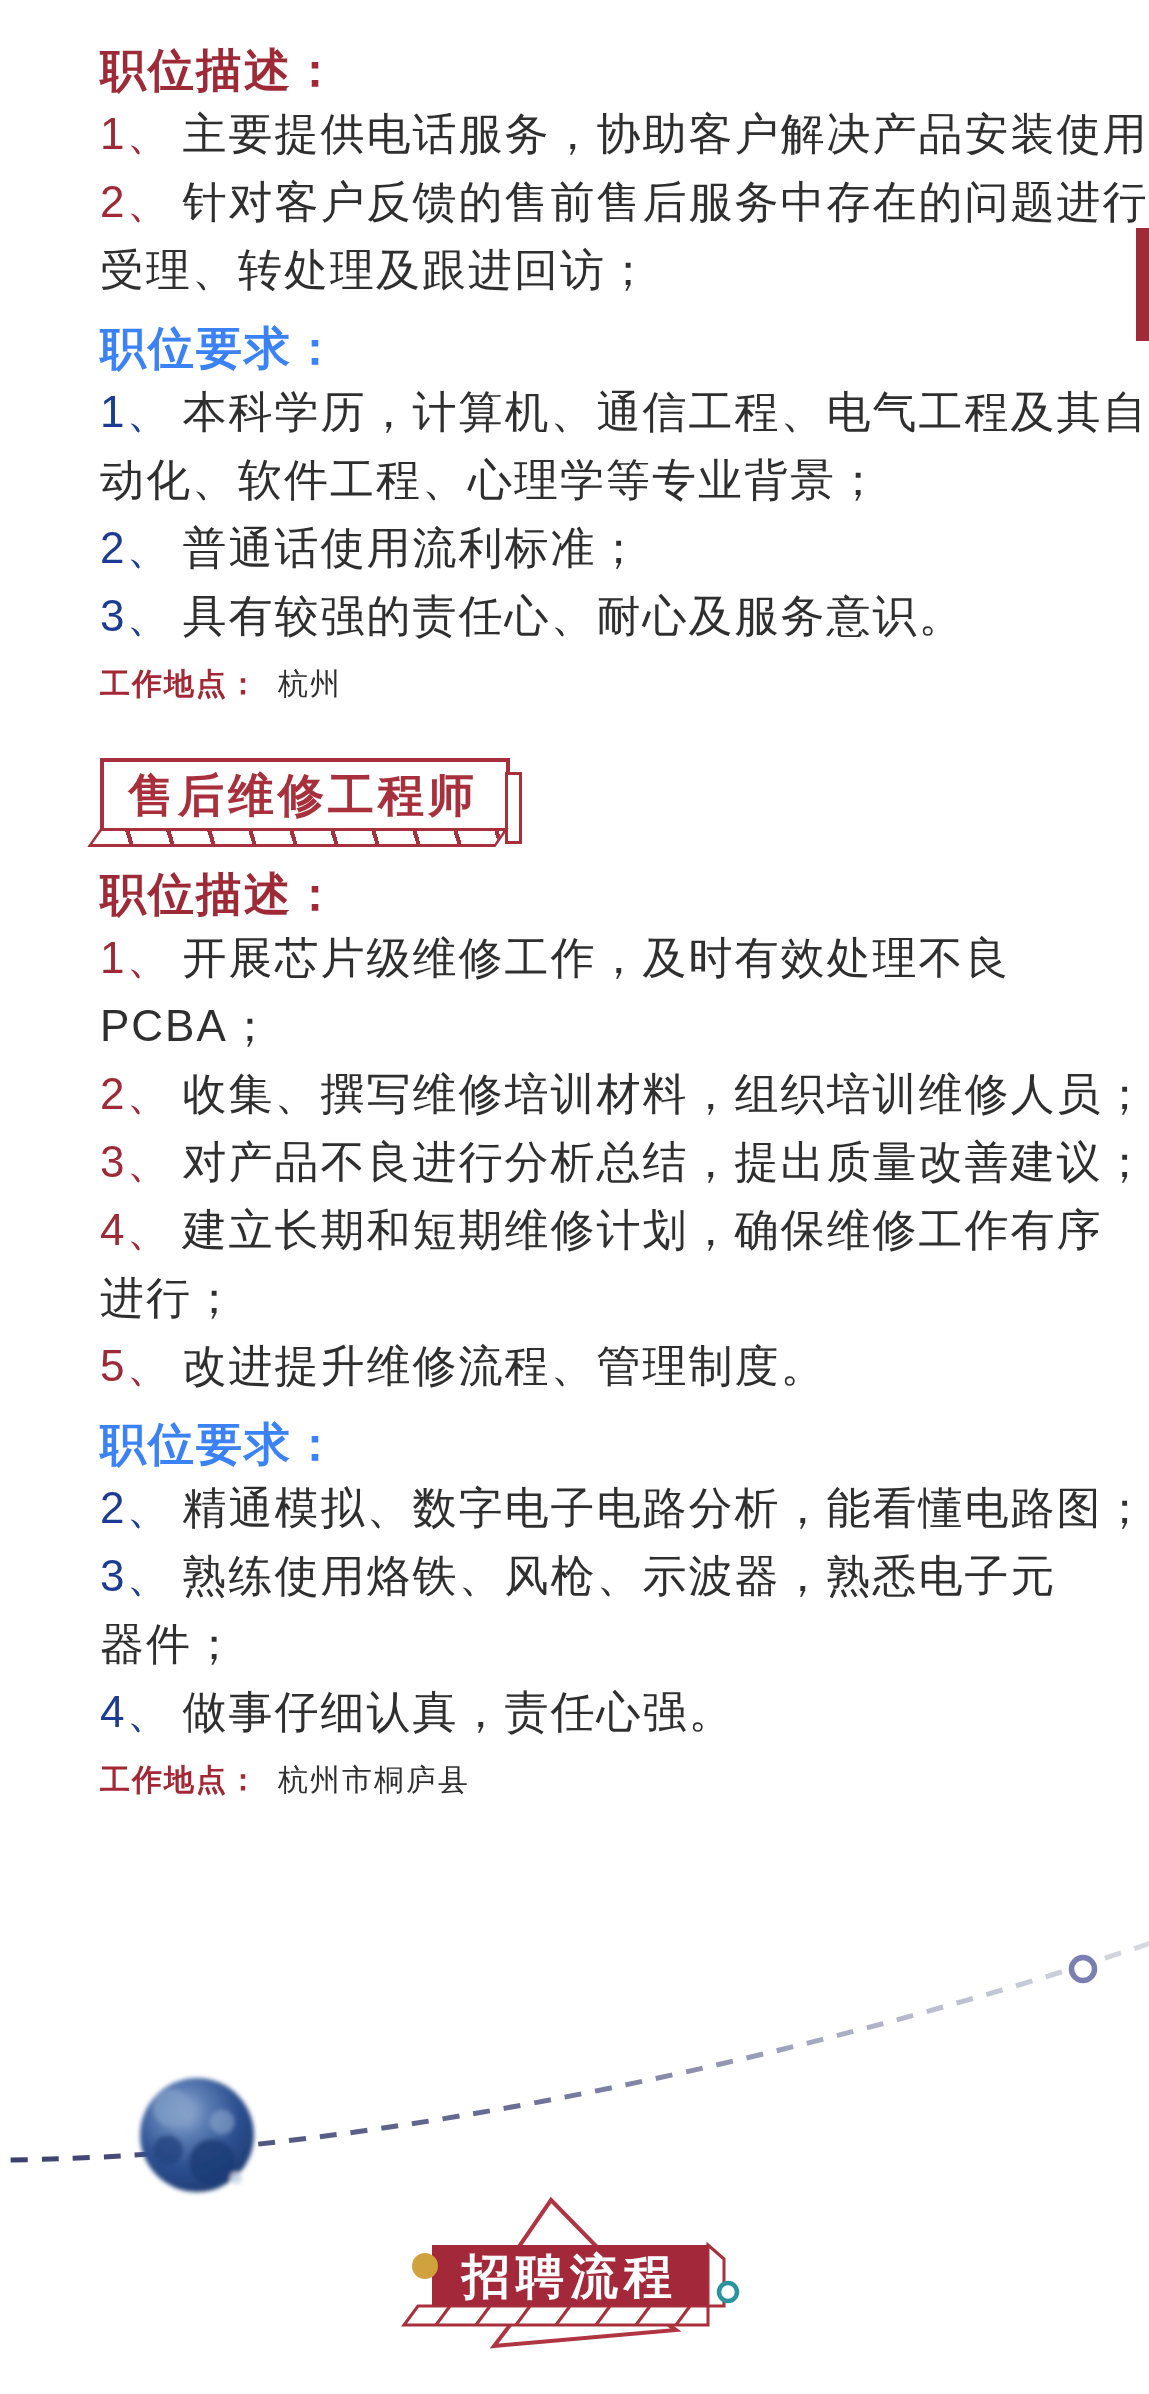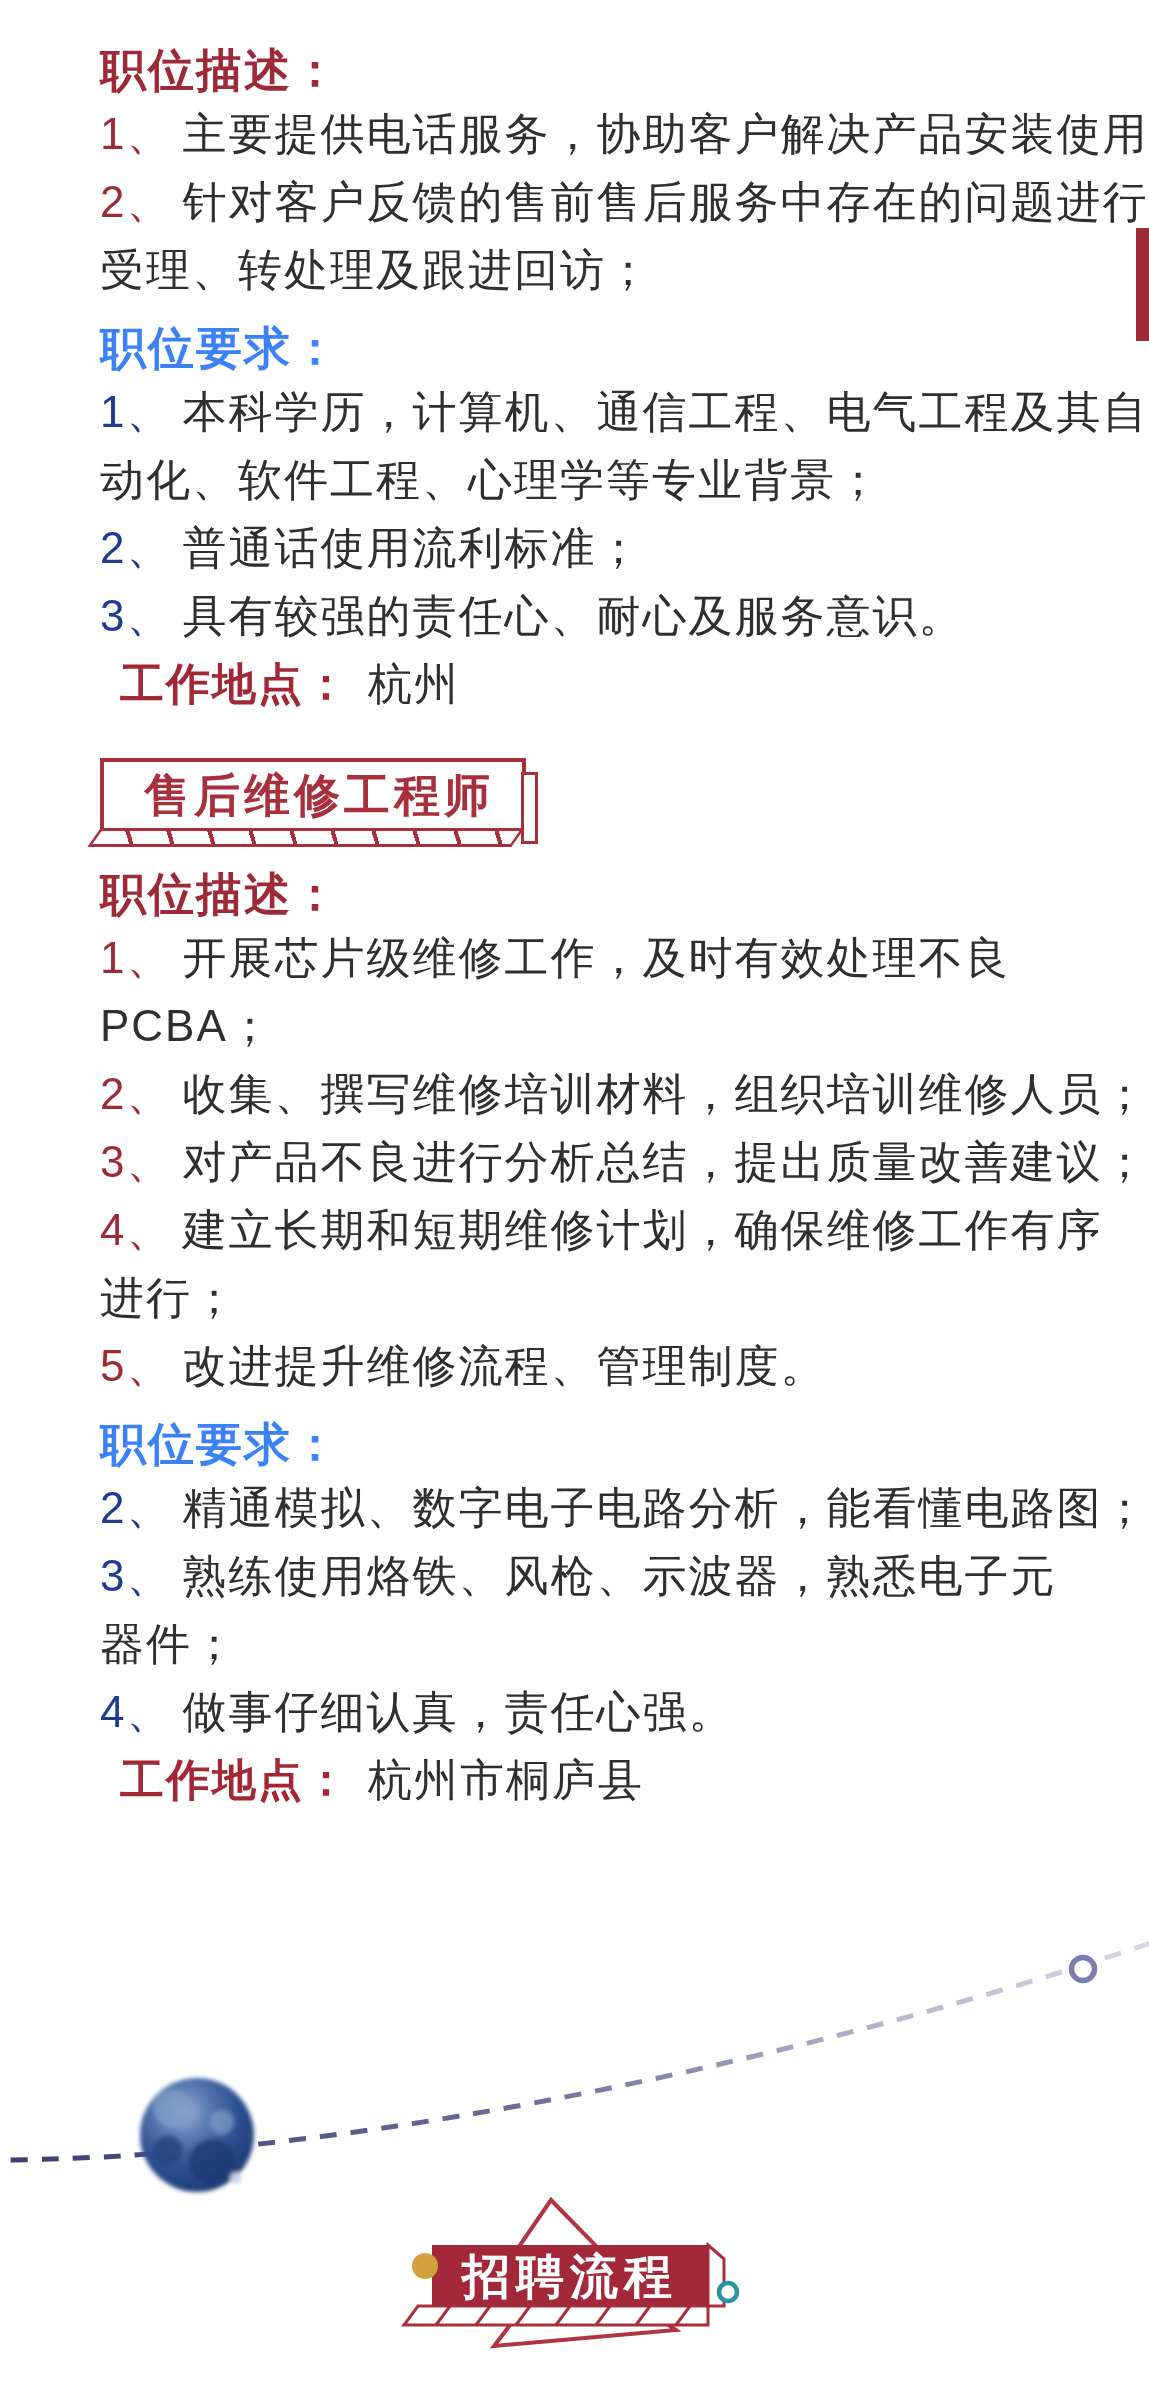--- a/index.html
+++ b/index.html
@@ -23,31 +23,31 @@
   .sec-heading.red{color:#9e2a37;margin-top:28px;}
   .sec-heading.blue{color:#3b82f6;}
   .mt{margin-top:14px;}
   .line{
     font-size:44px;line-height:68px;font-weight:400;
     letter-spacing:2px;white-space:nowrap;color:#2f2f2f;
   }
   .num{display:inline-block;margin-right:10px;}
   .num.red{color:#9e2a37;}
   .num.blue{color:#1c3b92;}
-  .loc-row{font-size:44px;line-height:68px;letter-spacing:2px;white-space:nowrap;margin-left:20px;}
+  .loc-row{font-size:30px;line-height:68px;letter-spacing:2px;white-space:nowrap;}
   .loc-label{color:#a32734;font-weight:700;margin-right:18px;}
   .loc-value{color:#2f2f2f;}
   
   .job-box{
     position:relative;
     display:inline-block;
     margin-top:40px;margin-bottom:4px;
     border:4px solid #a8303c;
     background:#ffffff;
-    padding:6px 28px 6px 40px;
+    padding:6px 28px 6px 24px;
     min-width:310px;
   }
   .job-box-title{
     font-size:46px;font-weight:700;color:#a8303c;
     letter-spacing:4px;line-height:54px;white-space:nowrap;
   }
   .job-box-side{
     position:absolute;right:-16px;top:10px;
     width:11px;height:100%;
     border:3px solid #a8303c;background:#ffffff;

